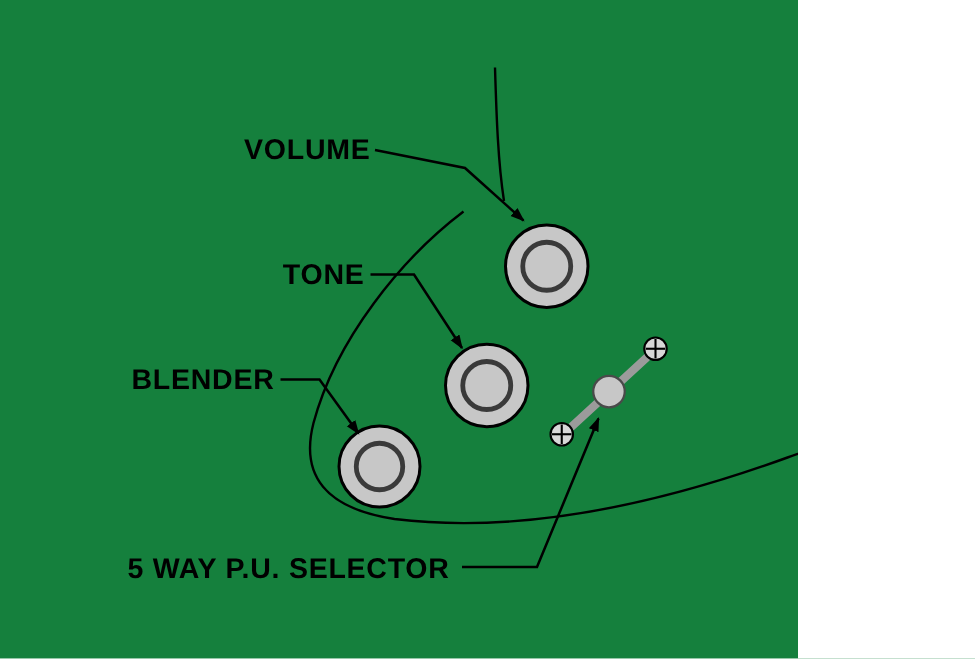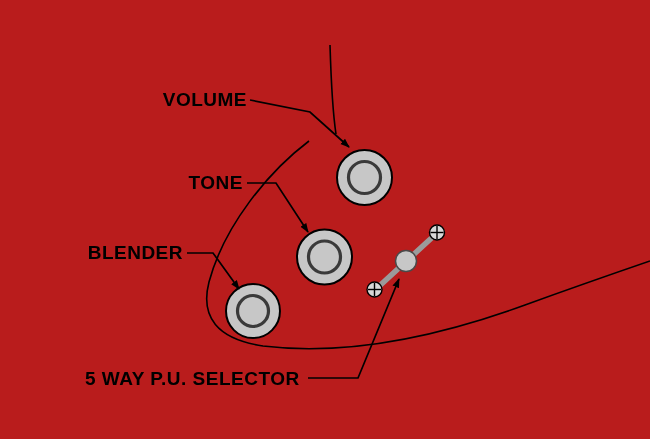--- a/index.html
+++ b/index.html
@@ -2,23 +2,23 @@
 <html><head>
 <meta charset="utf-8">
 <style>
   html, body {
     margin: 0;
     padding: 0;
     background: #ffffff;
   }
   .stage {
     position: relative;
-    width: 650px;
+    width: 532px;
     height: 439px;
-    background: #b91c1c;
+    background: #15803d;
     overflow: hidden;
   }
   svg { display: block; }
   .outline {
     fill: none;
     stroke: #000000;
     stroke-width: 1.6;
   }
   .leader {
     fill: none;

